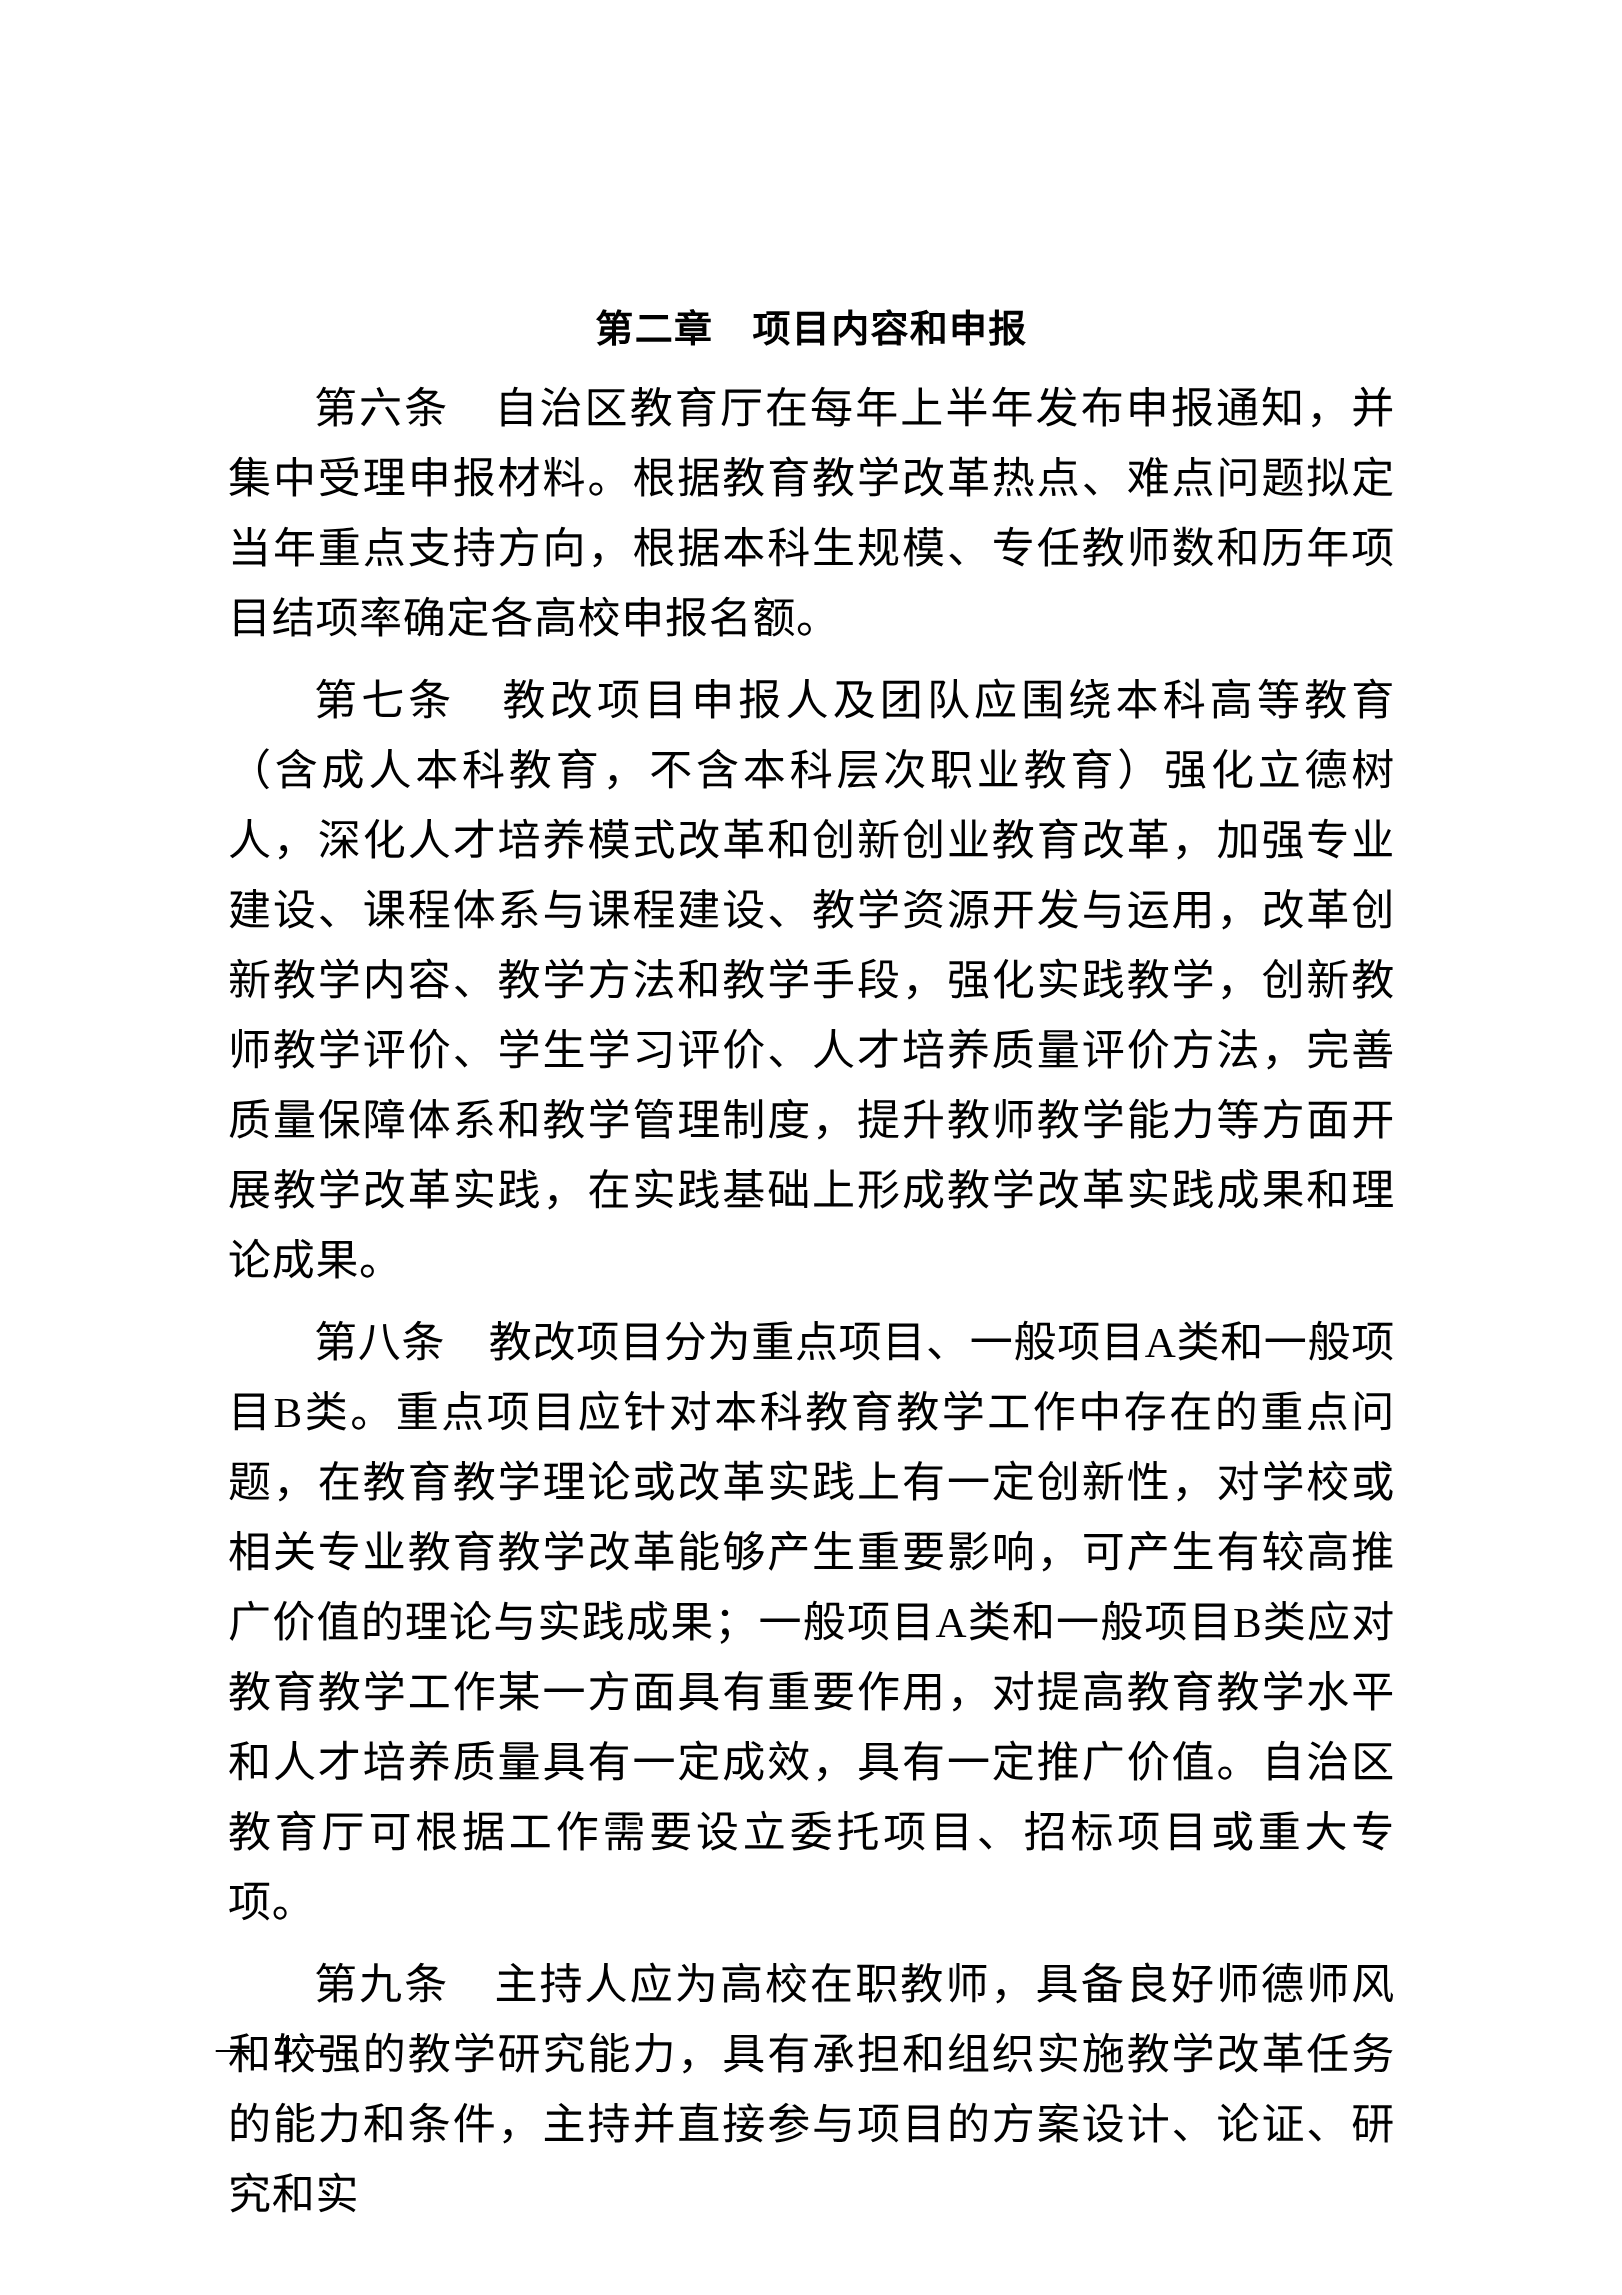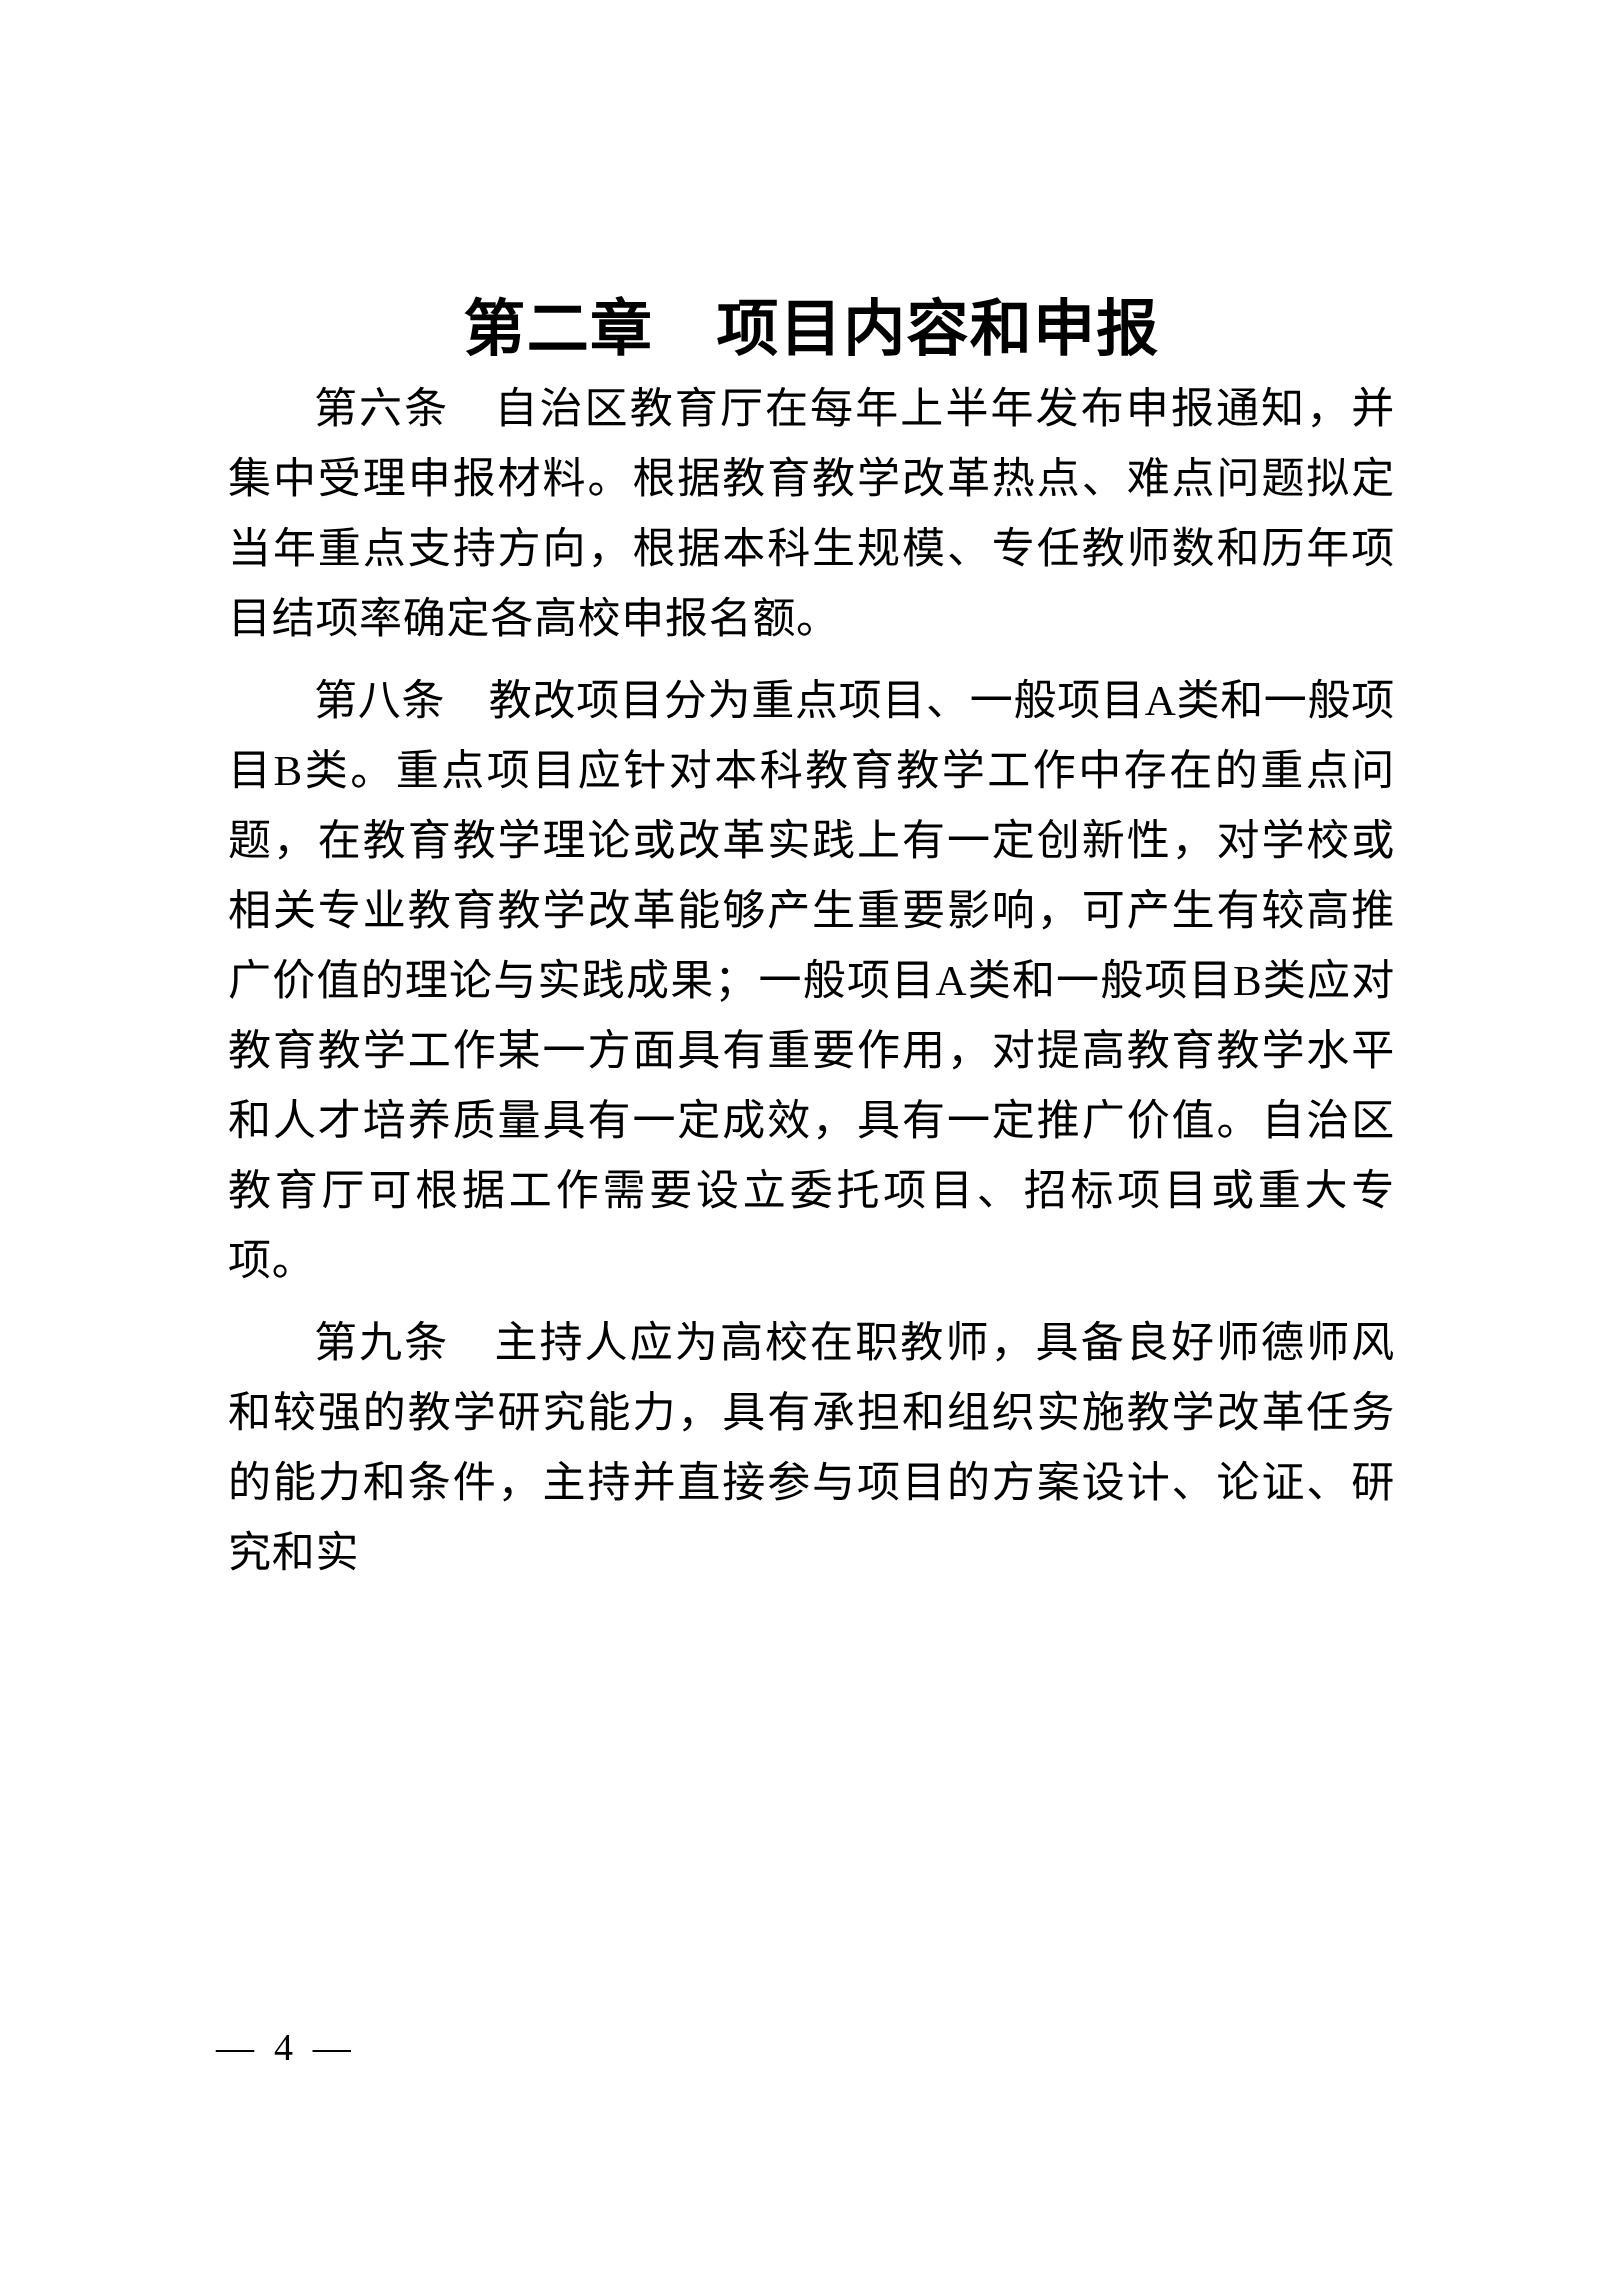--- a/index.html
+++ b/index.html
@@ -17,21 +17,21 @@
   }
   .content {
     position: absolute;
     left: 216px;
     top: 302px;
     width: 1191px;
   }
   .chapter-heading {
     font-family: Liberation Sans, sans-serif;
     font-weight: bold;
-    font-size: 62px;
+    font-size: 38px;
     line-height: 54px;
     text-align: center;
     letter-spacing: 1.3px;
     margin: 0 0 18.3px 0;
   }
   .article {
     font-family: "Liberation Serif", serif;
     font-size: 43px;
     line-height: 70px;
     letter-spacing: 0.7px;
@@ -51,18 +51,19 @@
     white-space: nowrap;
   }
 </style>
 </head>
 <body>
 
 <div class="page">
   <div class="content">
     <h1 class="chapter-heading">第二章　项目内容和申报</h1>
     <p class="article">第六条　自治区教育厅在每年上半年发布申报通知，并集中受理申报材料。根据教育教学改革热点、难点问题拟定当年重点支持方向，根据本科生规模、专任教师数和历年项目结项率确定各高校申报名额。</p>
+    <p class="article">第七条　教改项目申报人及团队应围绕本科高等教育（含成人本科教育，不含本科层次职业教育）强化立德树人，深化人才培养模式改革和创新创业教育改革，加强专业建设、课程体系与课程建设、教学资源开发与运用，改革创新教学内容、教学方法和教学手段，强化实践教学，创新教师教学评价、学生学习评价、人才培养质量评价方法，完善质量保障体系和教学管理制度，提升教师教学能力等方面开展教学改革实践，在实践基础上形成教学改革实践成果和理论成果。</p>
     <p class="article">第八条　教改项目分为重点项目、一般项目A类和一般项目B类。重点项目应针对本科教育教学工作中存在的重点问题，在教育教学理论或改革实践上有一定创新性，对学校或相关专业教育教学改革能够产生重要影响，可产生有较高推广价值的理论与实践成果；一般项目A类和一般项目B类应对教育教学工作某一方面具有重要作用，对提高教育教学水平和人才培养质量具有一定成效，具有一定推广价值。自治区教育厅可根据工作需要设立委托项目、招标项目或重大专项。</p>
     <p class="article">第九条　主持人应为高校在职教师，具备良好师德师风和较强的教学研究能力，具有承担和组织实施教学改革任务的能力和条件，主持并直接参与项目的方案设计、论证、研究和实</p>
   </div>
   <div class="page-number">— 4 —</div>
 </div>
 
 
 </body></html>

